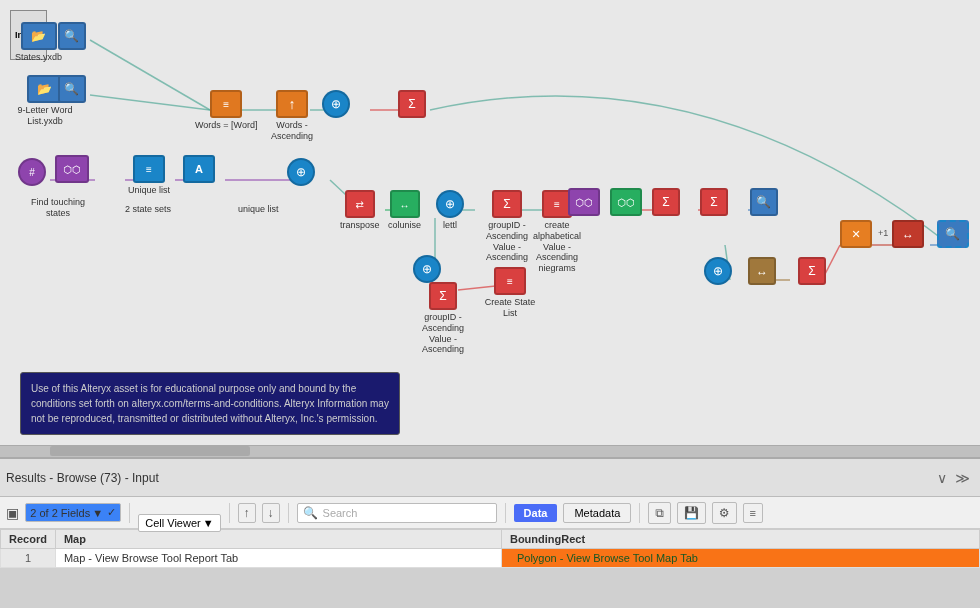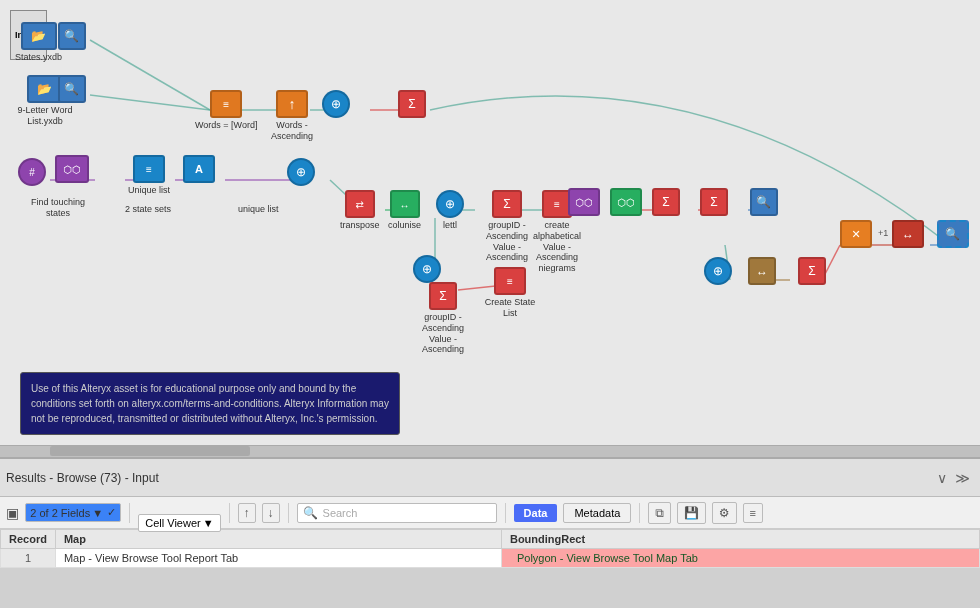--- a/index.html
+++ b/index.html
@@ -212,21 +212,21 @@
       color: #333;
       background: #fff;
     }
     .data-table td.row-num {
       background: #e8e8e8;
       color: #555;
       text-align: center;
       width: 30px;
     }
     .data-table td.highlighted {
-      background: #fca5a5;
+      background: #f97316;
       color: #155724;
       padding-left: 15px;
     }
 
     
     .workflow-node {
       position: absolute;
       display: flex;
       flex-direction: column;
       align-items: center;

